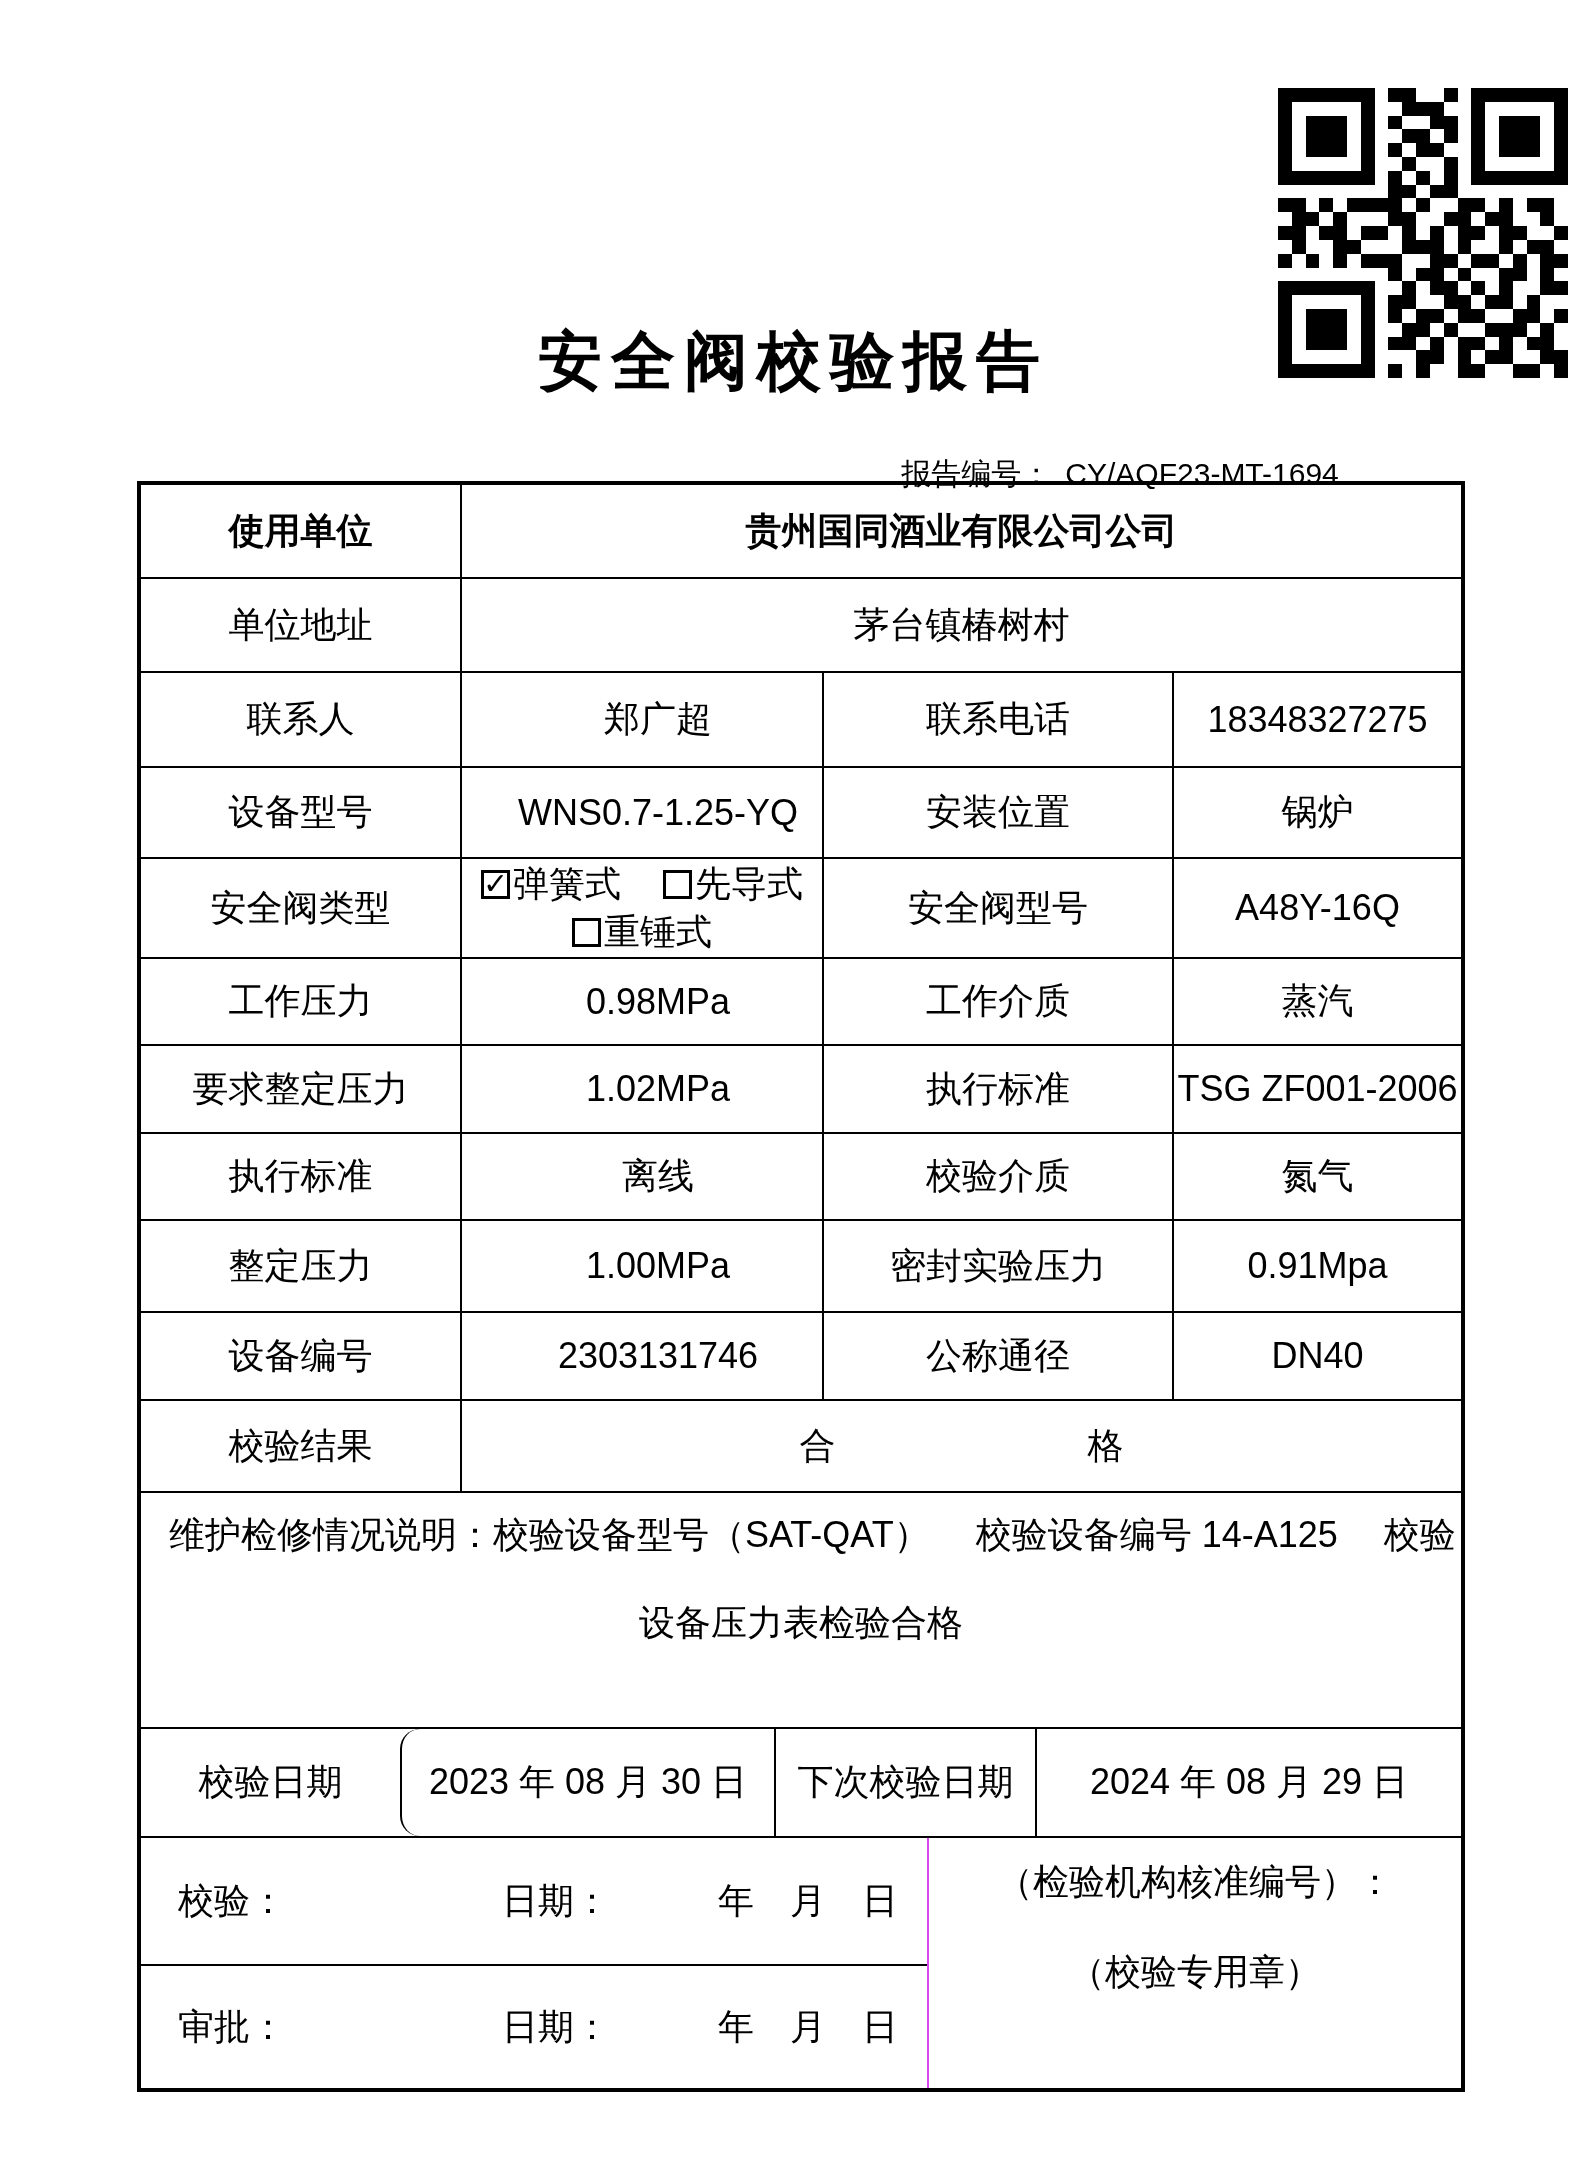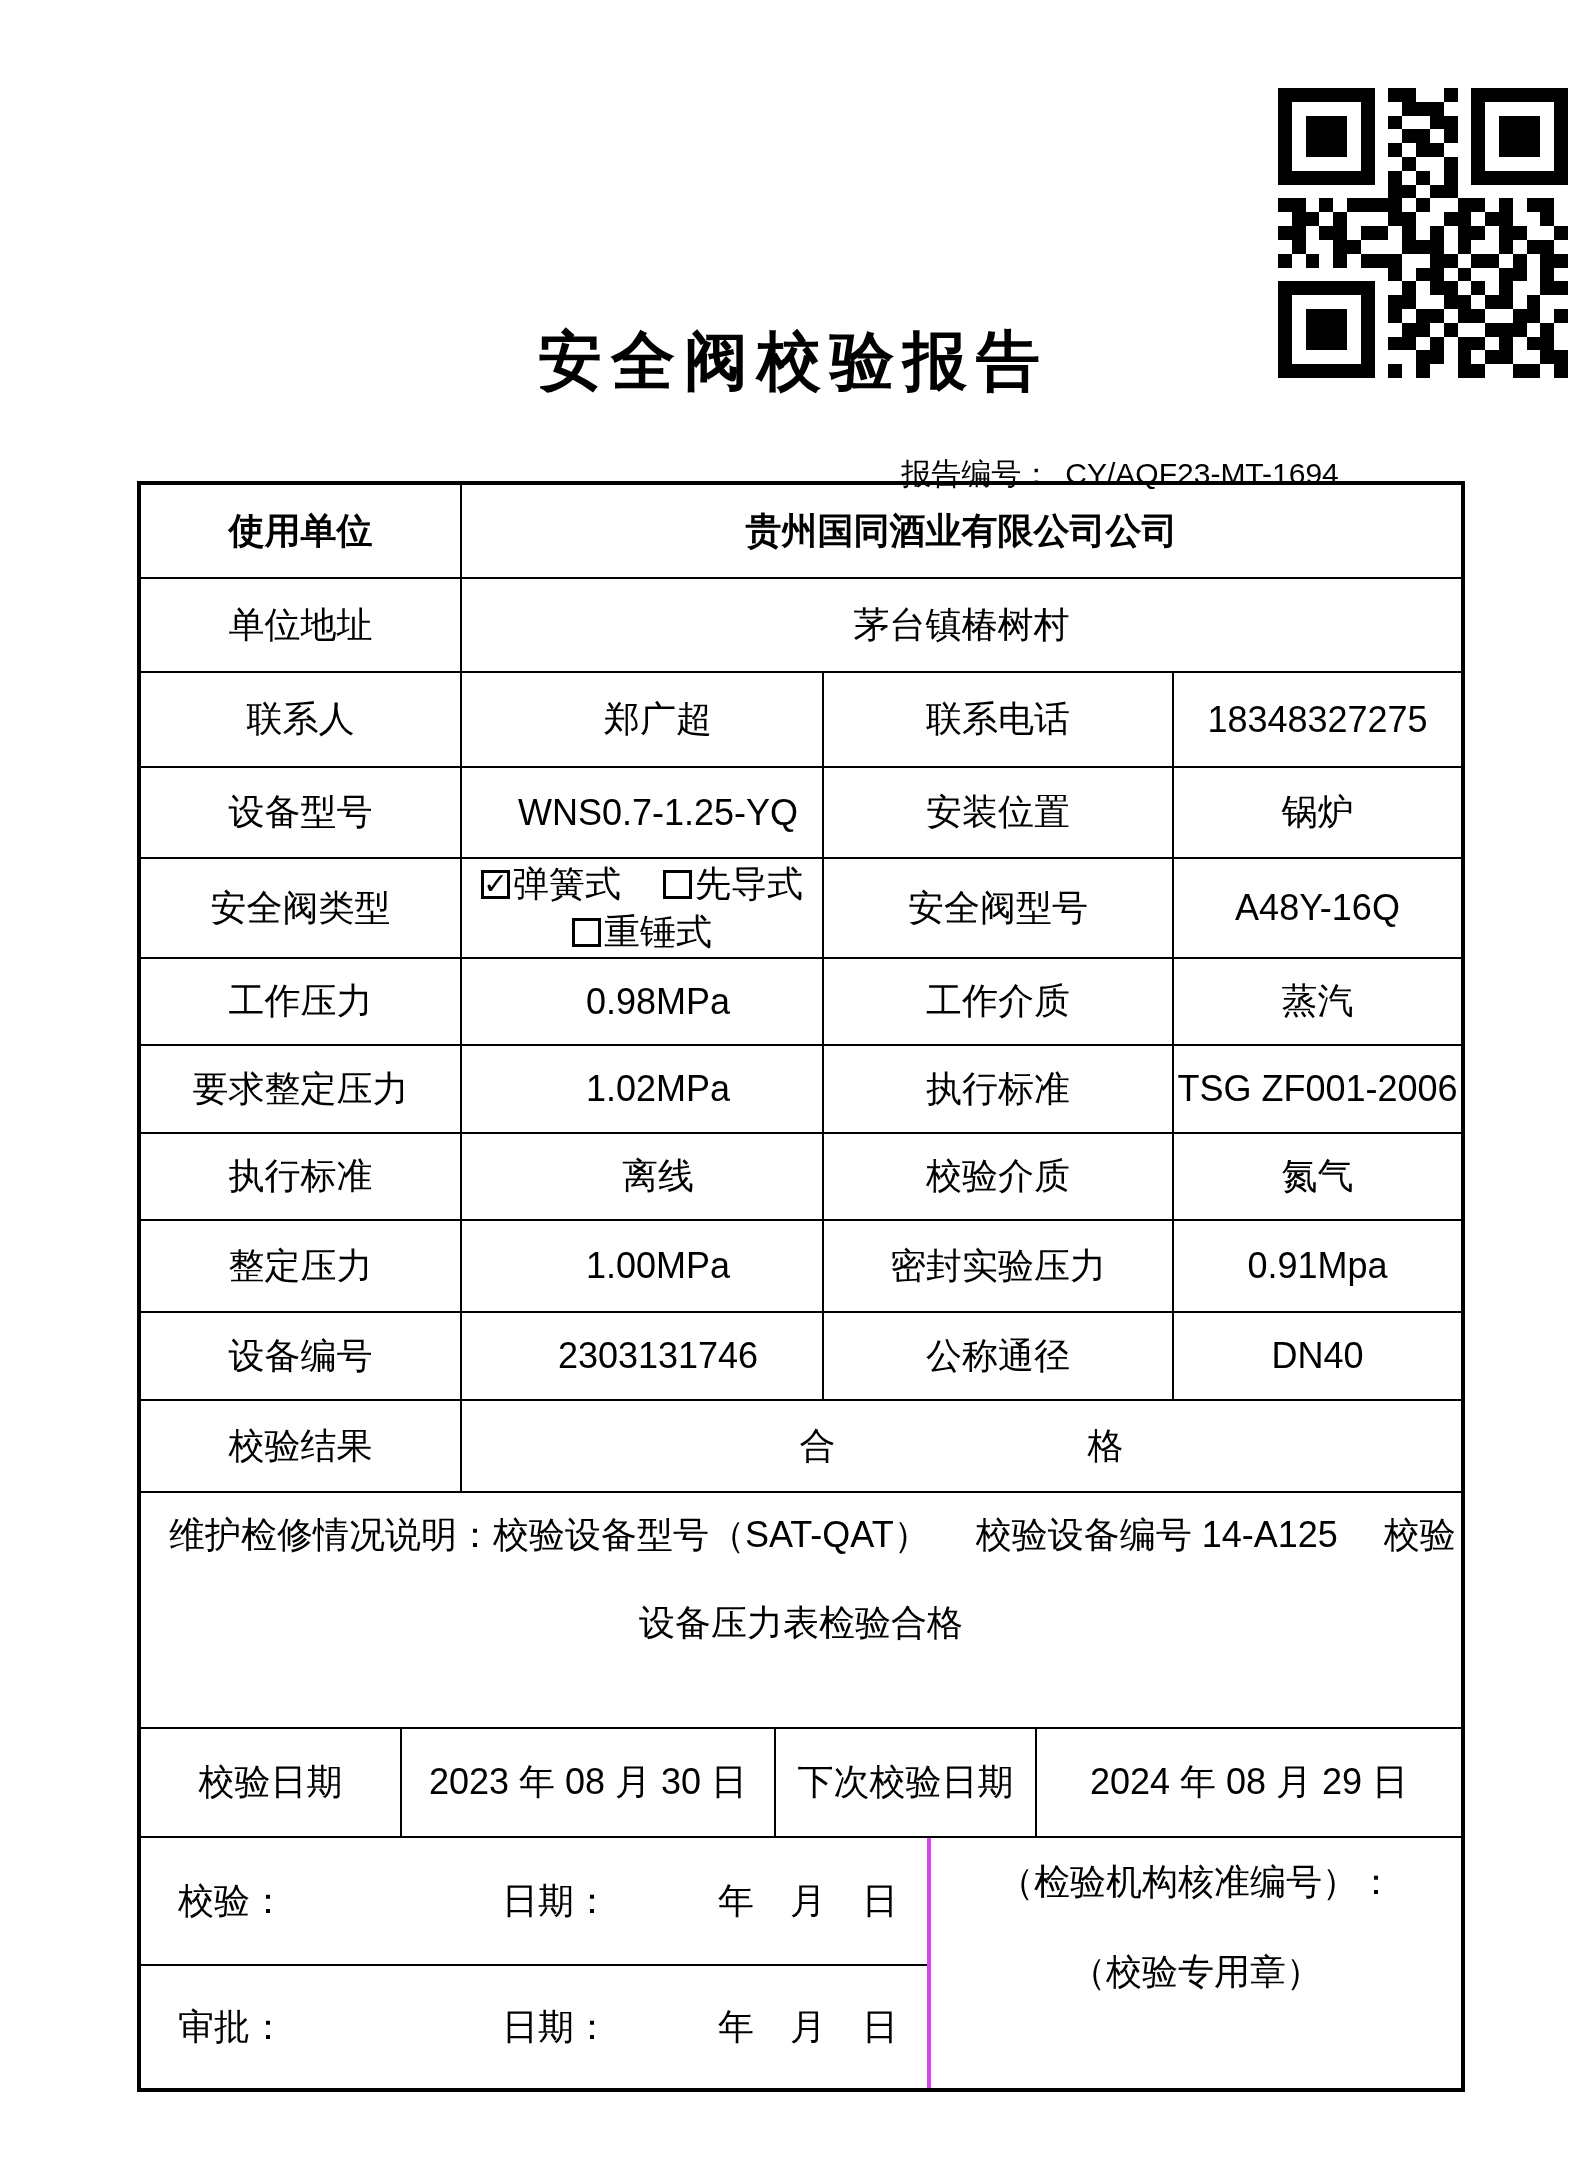--- a/index.html
+++ b/index.html
@@ -71,34 +71,34 @@
   .cbx-gap{display:inline-block;width:42px;}
   
   .note-cell{
     flex-direction:column;align-items:stretch;justify-content:flex-start;
     padding:20px 28px 0 28px;white-space:normal;
   }
   .note-line1{text-align:left;white-space:pre;line-height:44px;}
   .note-line2{text-align:center;white-space:pre;margin-top:44px;line-height:44px;}
   
   .d1{width:259px;flex:none;}
-  .d2{width:374px;flex:none;}
+  .d2{width:374px;flex:none;border-radius:20px;}
   .d3{width:261px;flex:none;}
   .d4{flex:1;}
   
   .bottom{display:flex;border-top:2px solid #000;}
   .sign-col{width:786px;flex:none;display:flex;flex-direction:column;}
   .sign-row{
     height:126px;box-sizing:border-box;
     display:flex;align-items:center;
     padding-left:37px;white-space:pre;
   }
   .sign-row + .sign-row{border-top:2px solid #000;height:124px;}
   .stamp-cell{
-    flex:1;border-left:4px solid #d946ef;box-sizing:border-box;
+    flex:1;border-left:2px solid #d946ef;box-sizing:border-box;
     display:flex;flex-direction:column;align-items:center;
     padding-top:22px;
   }
   .stamp-line1{white-space:pre;line-height:44px;}
   .stamp-line2{white-space:pre;line-height:44px;margin-top:46px;}
 </style>
 </head>
 <body>
 
 <div class="page">

